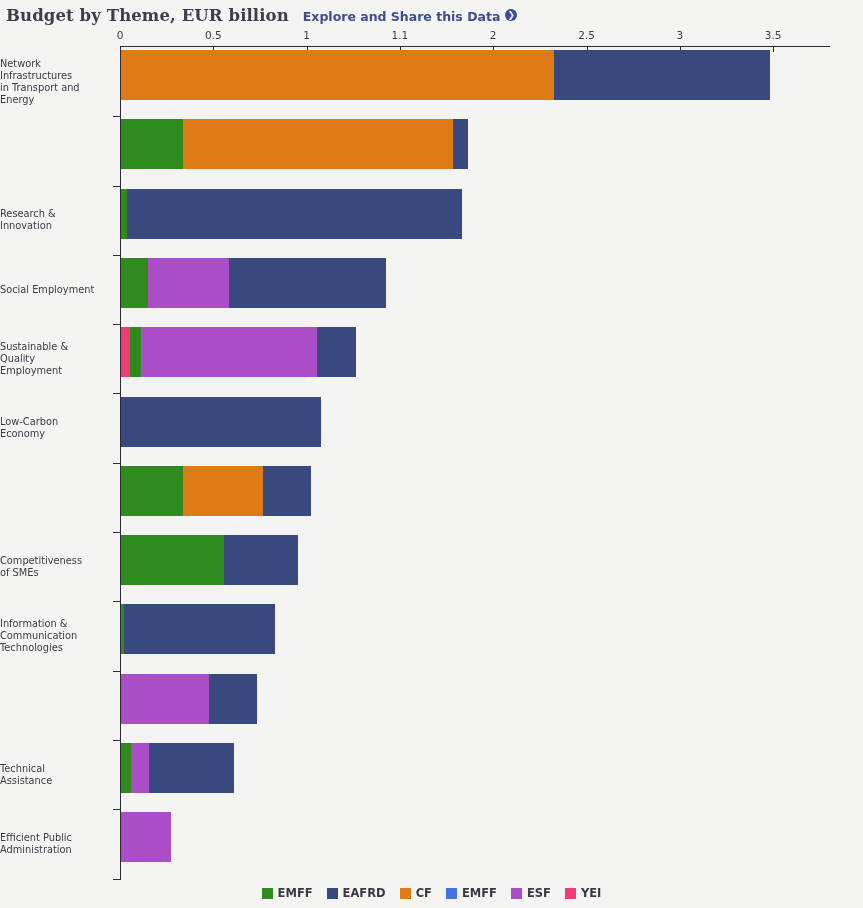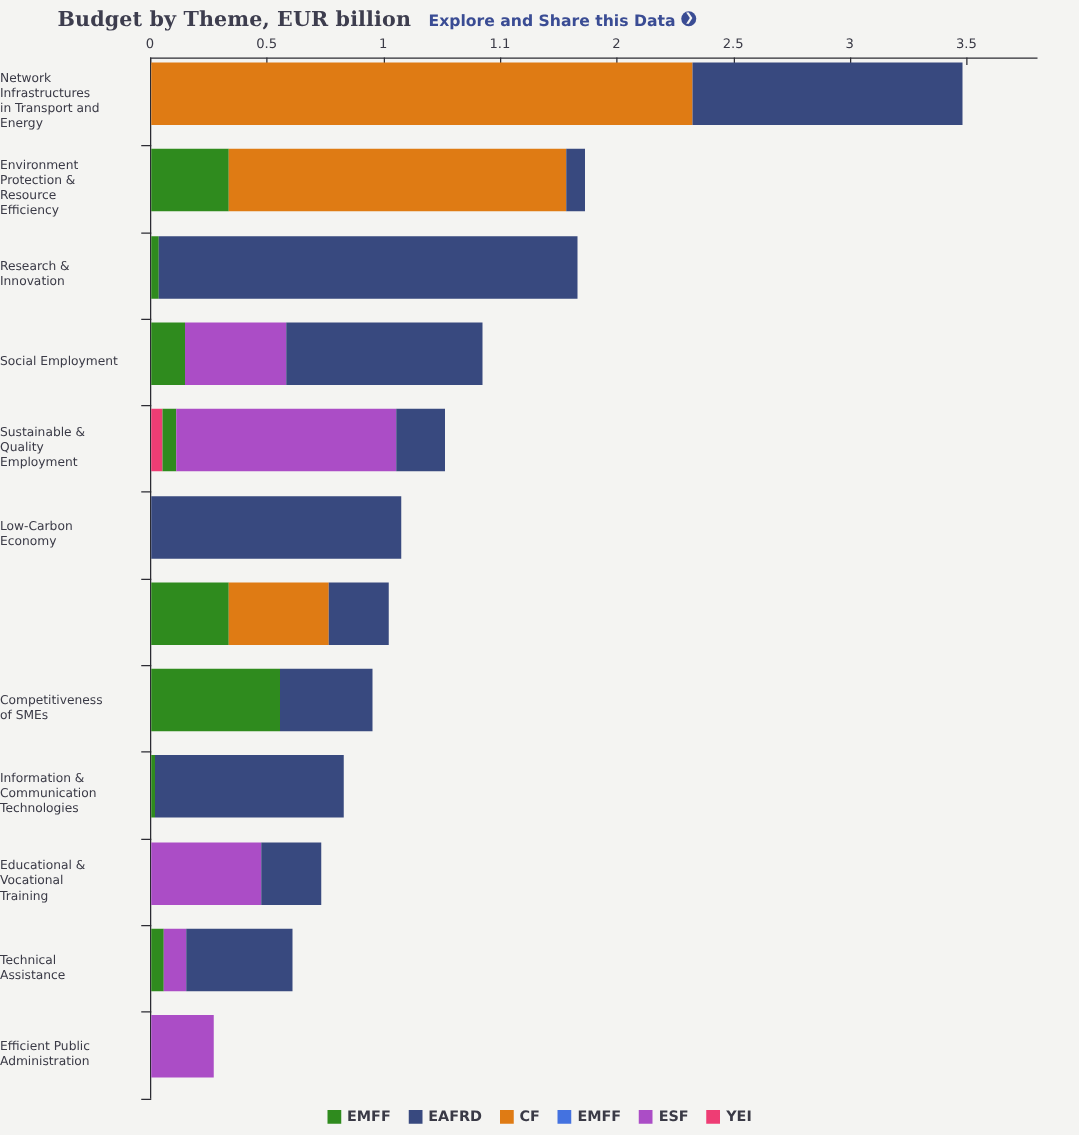--- a/index.html
+++ b/index.html
@@ -31,21 +31,20 @@
     align-items: baseline;
     gap: 14px;
     white-space: nowrap;
   }
   .chart-title {
     font-family: "DejaVu Serif", serif;
     font-size: 16.5px;
     font-weight: bold;
     color: #3d3d4e;
     letter-spacing: 0.1px;
-    margin-left: 40px;
   }
   .explore-link {
     font-family: "DejaVu Sans", sans-serif;
     font-size: 12.5px;
     font-weight: bold;
     color: #3a4c94;
     text-decoration: none;
     display: inline-flex;
     align-items: flex-start;
     gap: 5px;
@@ -201,21 +200,20 @@
     <div id="rows">
         <div class="row" style="top: 19px; height: 69.3px;">
           <div class="row-label">Network<br>Infrastructures<br>in Transport and<br>Energy</div>
           <div class="row-sep" style="top: 69.3px;"></div>
           <div class="bar" style="top: 3px; height: 50px;">
             <div class="seg" title="CF: 2.32" style="width: 432.912px; background: rgb(223, 123, 20);"></div>
             <div class="seg" title="ERDF: 1.16" style="width: 216.456px; background: rgb(56, 73, 127);"></div>
           </div>
         </div>
         <div class="row" style="top: 88.3px; height: 69.3px;">
-          <div class="row-label">Environment<br>Protection &amp;<br>Resource<br>Efficiency</div>
           <div class="row-sep" style="top: 69.3px;"></div>
           <div class="bar" style="top: 3px; height: 50px;">
             <div class="seg" title="EAFRD: 0.33" style="width: 61.578px; background: rgb(47, 139, 30);"></div>
             <div class="seg" title="CF: 1.45" style="width: 270.57px; background: rgb(223, 123, 20);"></div>
             <div class="seg" title="ERDF: 0.08" style="width: 14.928px; background: rgb(56, 73, 127);"></div>
           </div>
         </div>
         <div class="row" style="top: 157.6px; height: 69.3px;">
           <div class="row-label">Research &amp;<br>Innovation</div>
           <div class="row-sep" style="top: 69.3px;"></div>
@@ -268,21 +266,20 @@
         </div>
         <div class="row" style="top: 573.4px; height: 69.3px;">
           <div class="row-label">Information &amp;<br>Communication<br>Technologies</div>
           <div class="row-sep" style="top: 69.3px;"></div>
           <div class="bar" style="top: 3px; height: 50px;">
             <div class="seg" title="EAFRD: 0.015" style="width: 2.799px; background: rgb(47, 139, 30);"></div>
             <div class="seg" title="ERDF: 0.81" style="width: 151.146px; background: rgb(56, 73, 127);"></div>
           </div>
         </div>
         <div class="row" style="top: 642.7px; height: 69.3px;">
-          <div class="row-label">Educational &amp;<br>Vocational<br>Training</div>
           <div class="row-sep" style="top: 69.3px;"></div>
           <div class="bar" style="top: 3px; height: 50px;">
             <div class="seg" title="ESF: 0.47" style="width: 87.702px; background: rgb(171, 77, 198);"></div>
             <div class="seg" title="ERDF: 0.26" style="width: 48.516px; background: rgb(56, 73, 127);"></div>
           </div>
         </div>
         <div class="row" style="top: 712px; height: 69.3px;">
           <div class="row-label">Technical<br>Assistance</div>
           <div class="row-sep" style="top: 69.3px;"></div>
           <div class="bar" style="top: 3px; height: 50px;">

